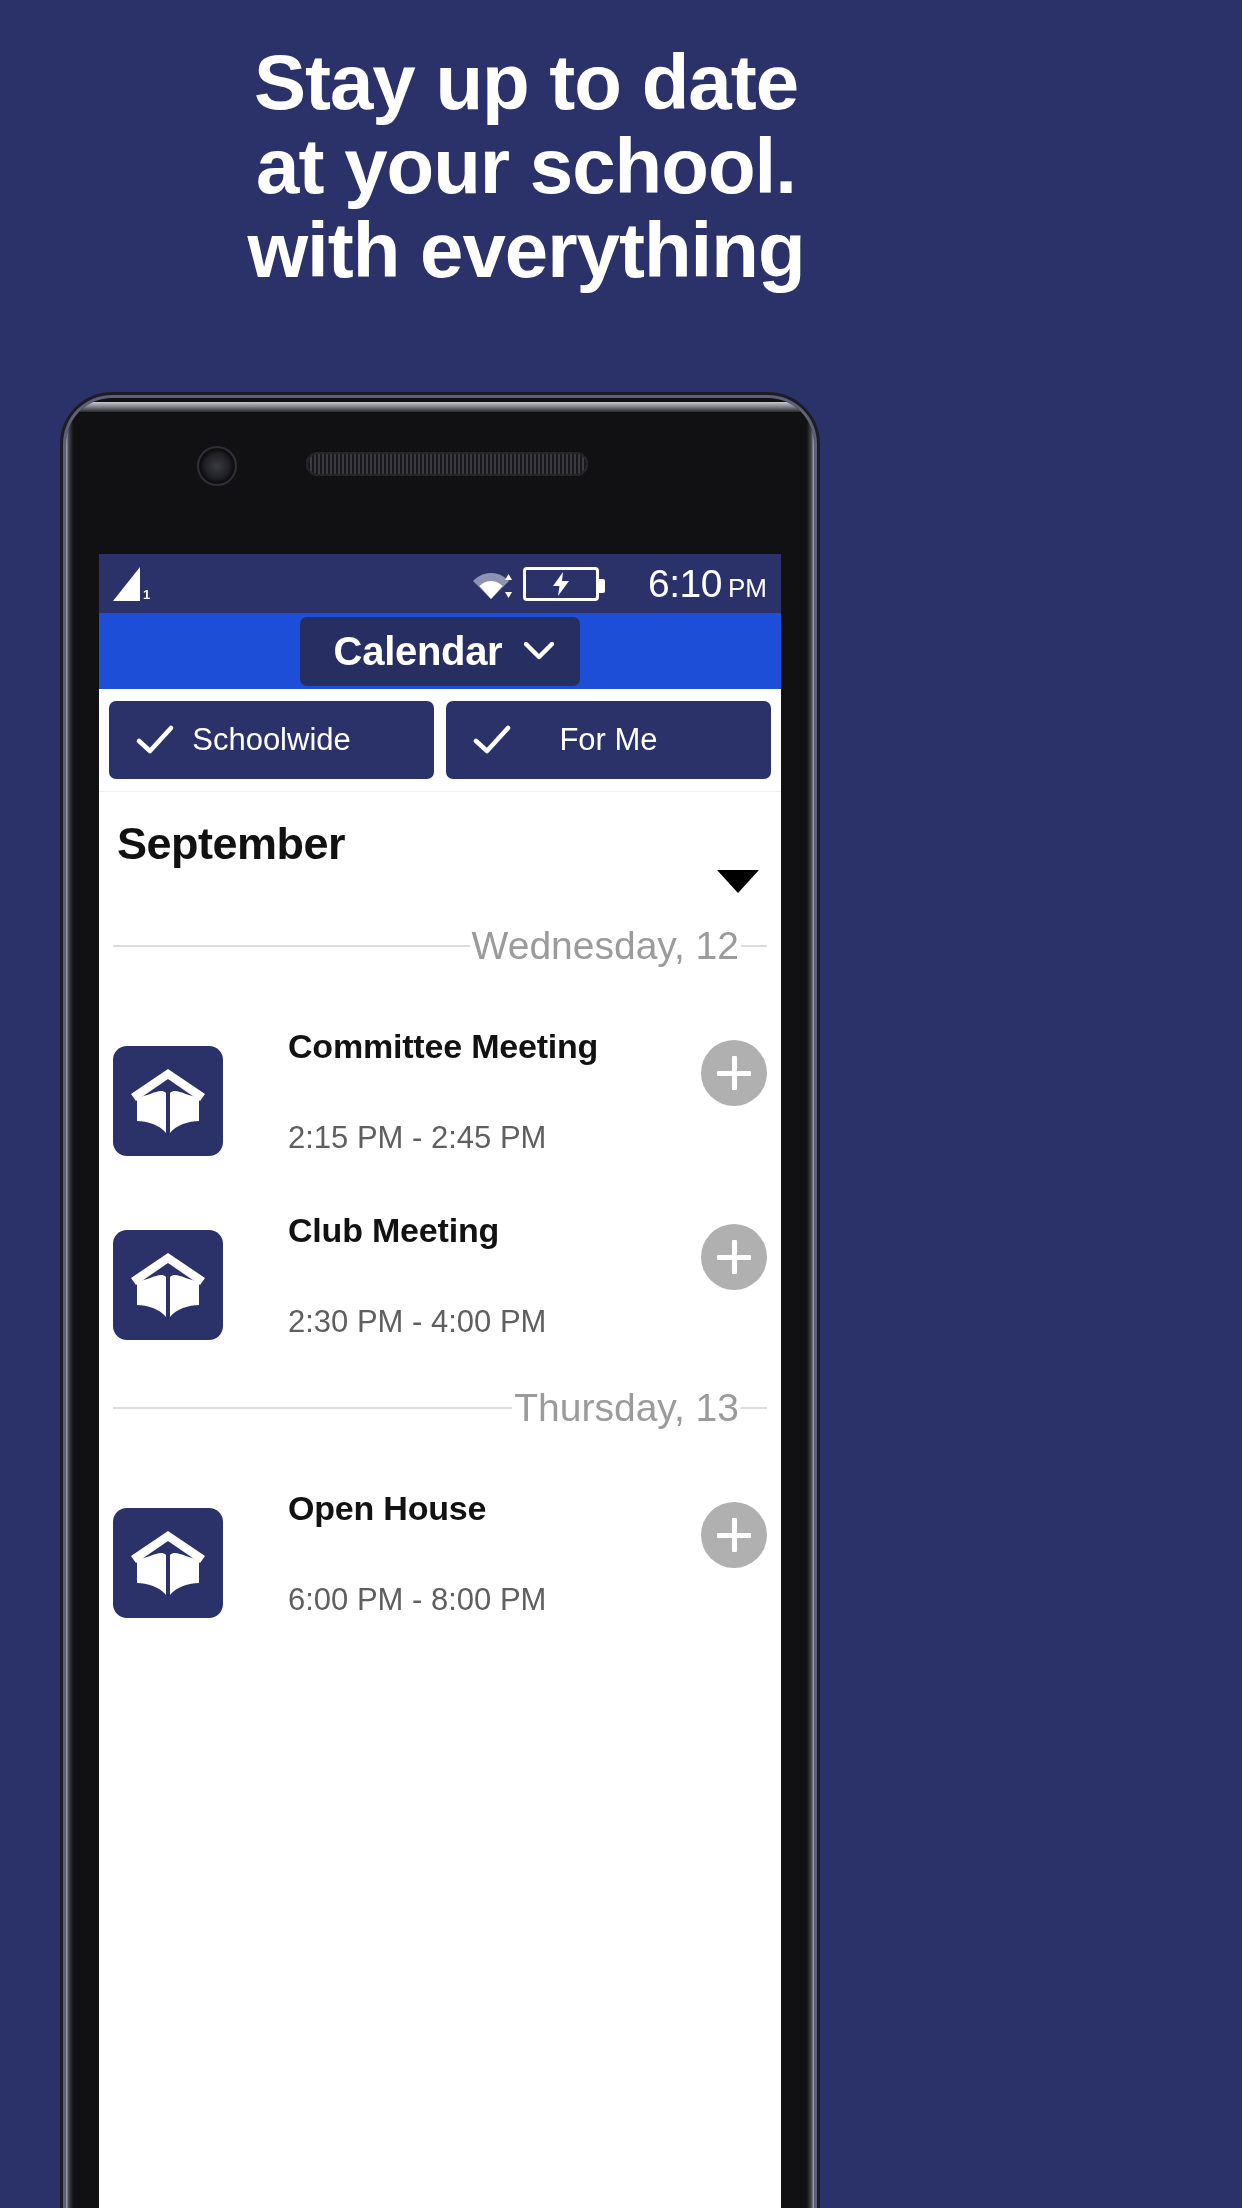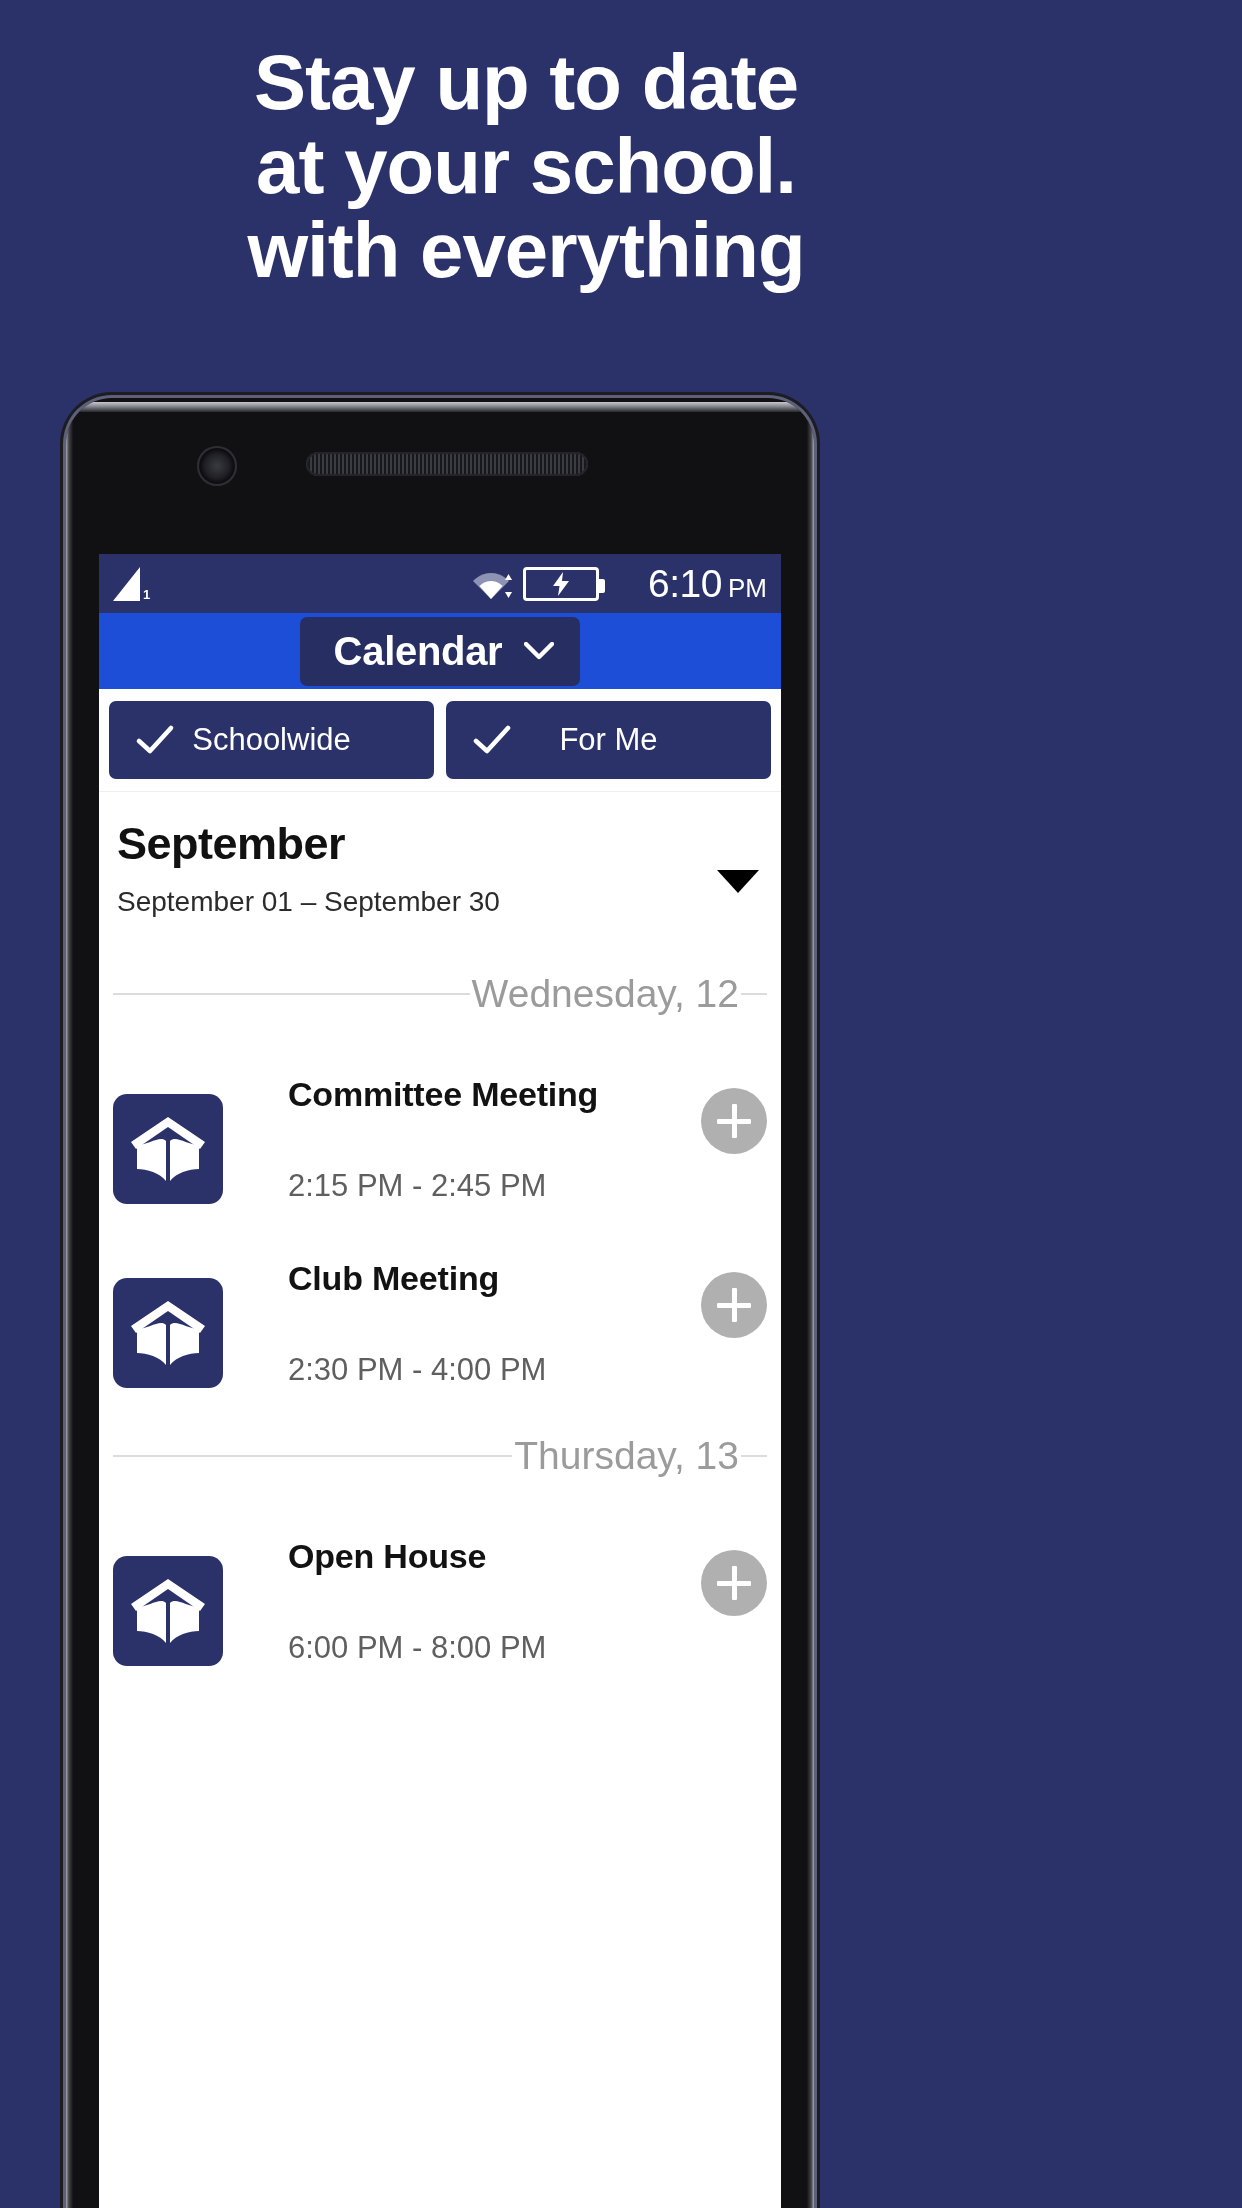--- a/index.html
+++ b/index.html
@@ -274,21 +274,20 @@
         <div class="tab">
           <svg class="check" viewBox="0 0 40 32" xmlns="http://www.w3.org/2000/svg">
             <path d="M4 17 L15 27 L36 4" stroke="#ffffff" stroke-width="4.6" fill="none" stroke-linecap="round" stroke-linejoin="round"></path>
           </svg>
           <span class="lbl">For Me</span>
         </div>
       </div>
 
       <div class="month-header">
         <div class="month-title">September</div>
-        <div class="month-range">September 01 – September 30</div>
         <div class="month-caret"></div>
       </div>
 
       <div class="day-div">
         <div class="line"></div>
         <div class="txt">Wednesday, 12</div>
         <div class="line short"></div>
       </div>
 
       <div class="event">

